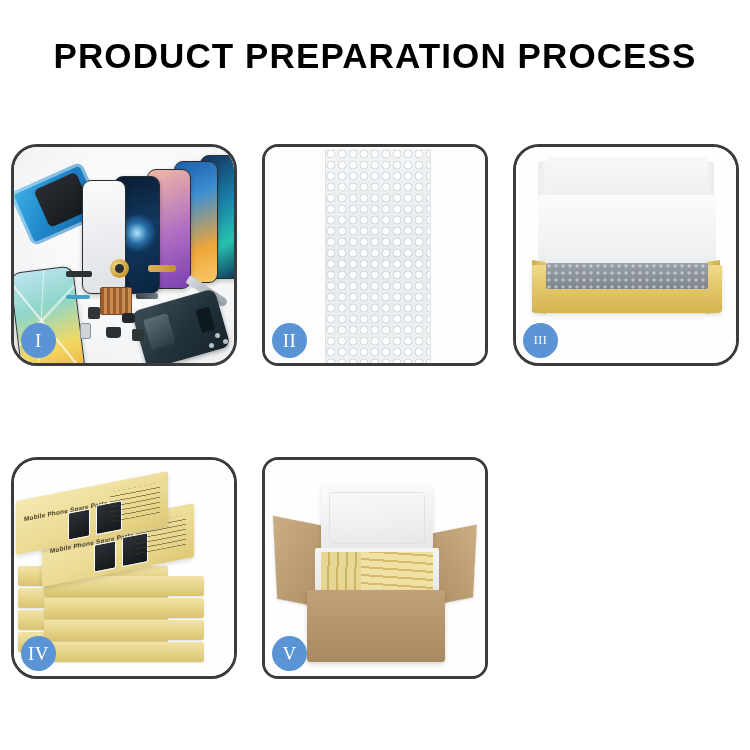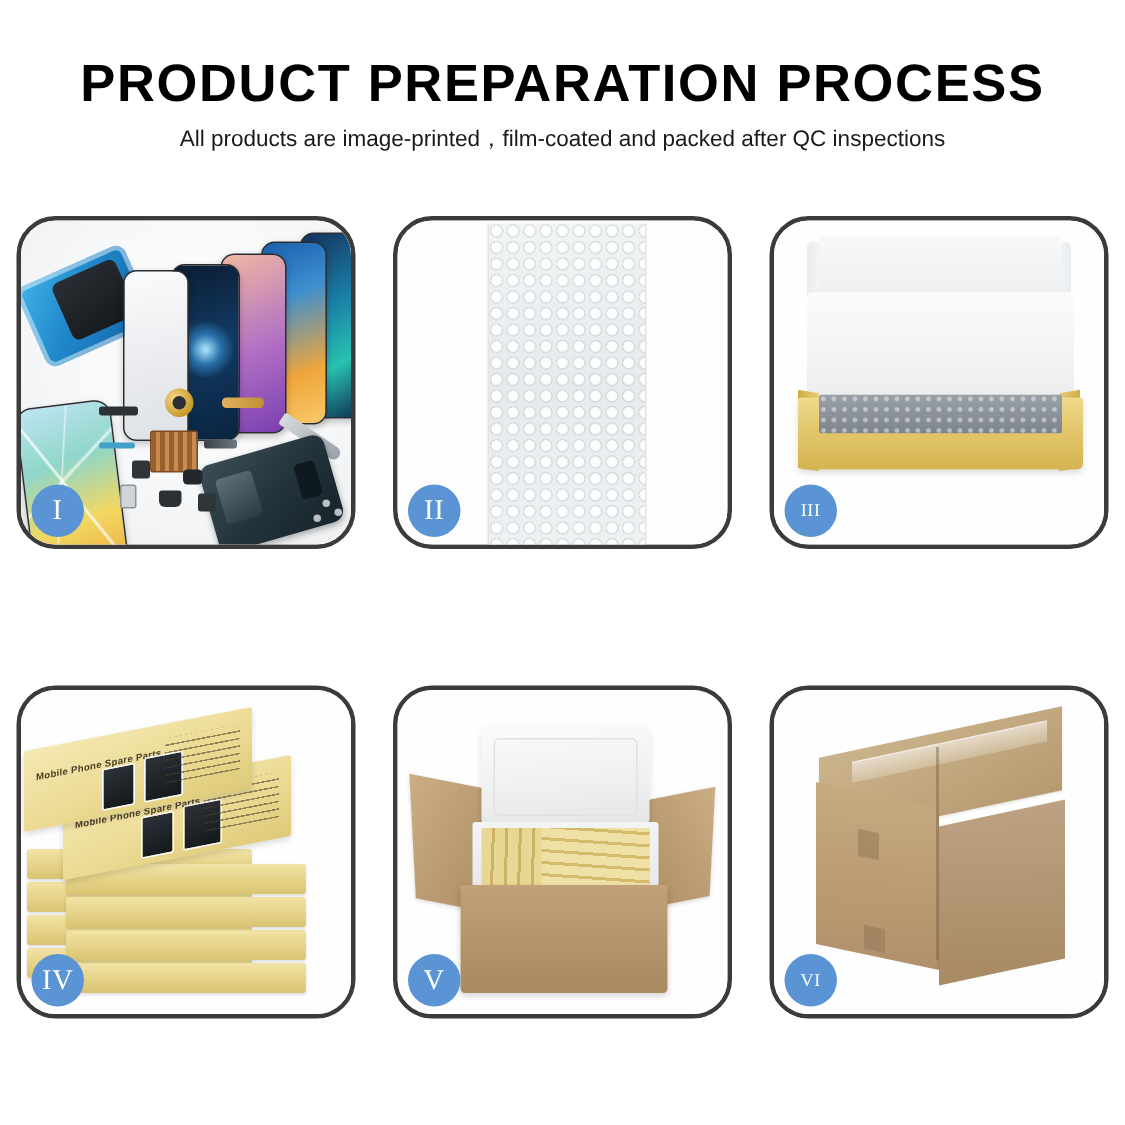--- a/index.html
+++ b/index.html
@@ -60,21 +60,21 @@
     position: absolute;
     width: 226px;
     height: 222px;
     border: 3px solid #3b3b3b;
     border-radius: 26px;
     background: #ffffff;
     box-sizing: border-box;
     overflow: hidden;
   }
   .panel.col-0 { left: 0px; }
-  .panel.col-1 { left: 251px; }
+  .panel.col-1 { left: 251px; border-radius: 16px; }
   .panel.col-2 { left: 502px; }
   .panel.row-0 { top: 0px; }
   .panel.row-1 { top: 313px; }
 
   .panel-photo {
     position: absolute;
     inset: 0;
     background: #fdfdfd;
     overflow: hidden;
   }
@@ -459,21 +459,20 @@
     width: 14px; height: 16px;
     background: rgba(140,116,84,.45);
     transform: skewY(12deg);
   }
 </style>
 </head>
 <body>
 
 <div id="header">
   <div id="page-title">PRODUCT PREPARATION PROCESS</div>
-  <div id="page-subtitle">All products are image-printed，film-coated and packed after QC inspections</div>
 </div>
 
 <div id="panel-grid">
 
   <div class="panel row-0 col-0">
     <div class="panel-photo p1-bg">
       <div class="p1-blue-frame"></div>
 
       <div class="p1-phone p1-ph-a"></div>
       <div class="p1-phone p1-ph-b"></div>
@@ -570,26 +569,14 @@
       <div class="p5-flap-r"></div>
       <div class="p5-foam-lid"></div>
       <div class="p5-inner"></div>
       <div class="p5-stack"></div>
       <div class="p5-stack2"></div>
       <div class="p5-body"></div>
     </div>
     <div class="step-badge">V</div>
   </div>
 
-  <div class="panel row-1 col-2">
-    <div class="panel-photo p6-bg">
-      <div class="p6-top"></div>
-      <div class="p6-tape"></div>
-      <div class="p6-face-l"></div>
-      <div class="p6-face-r"></div>
-      <div class="p6-seam"></div>
-      <div class="p6-label-a"></div>
-      <div class="p6-label-b"></div>
-    </div>
-    <div class="step-badge wide">VI</div>
-  </div>
 
 </div>
 
 </body></html>

